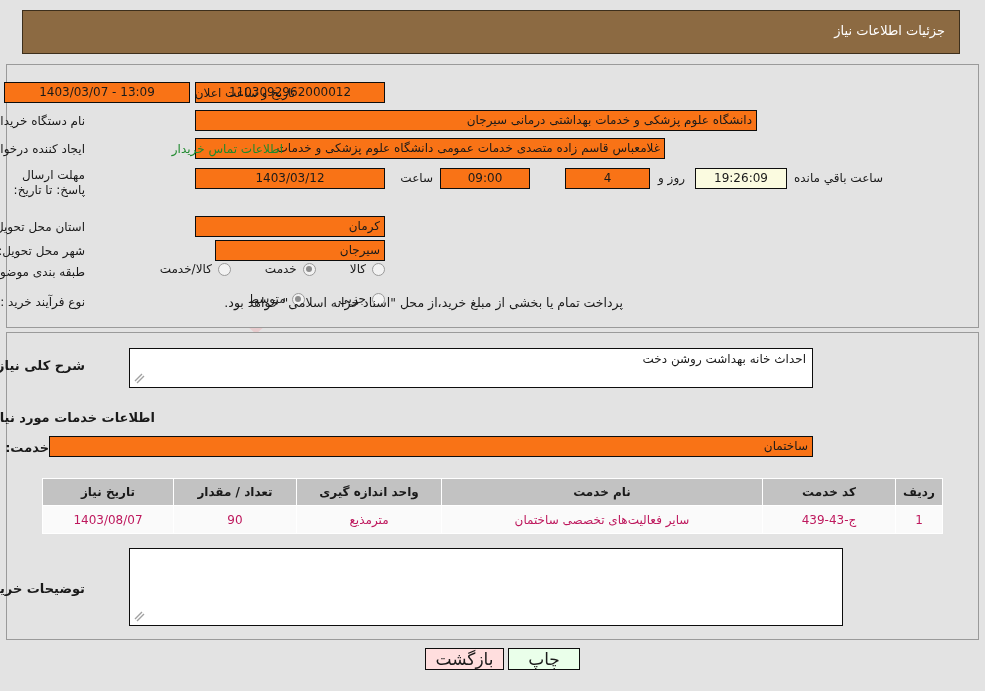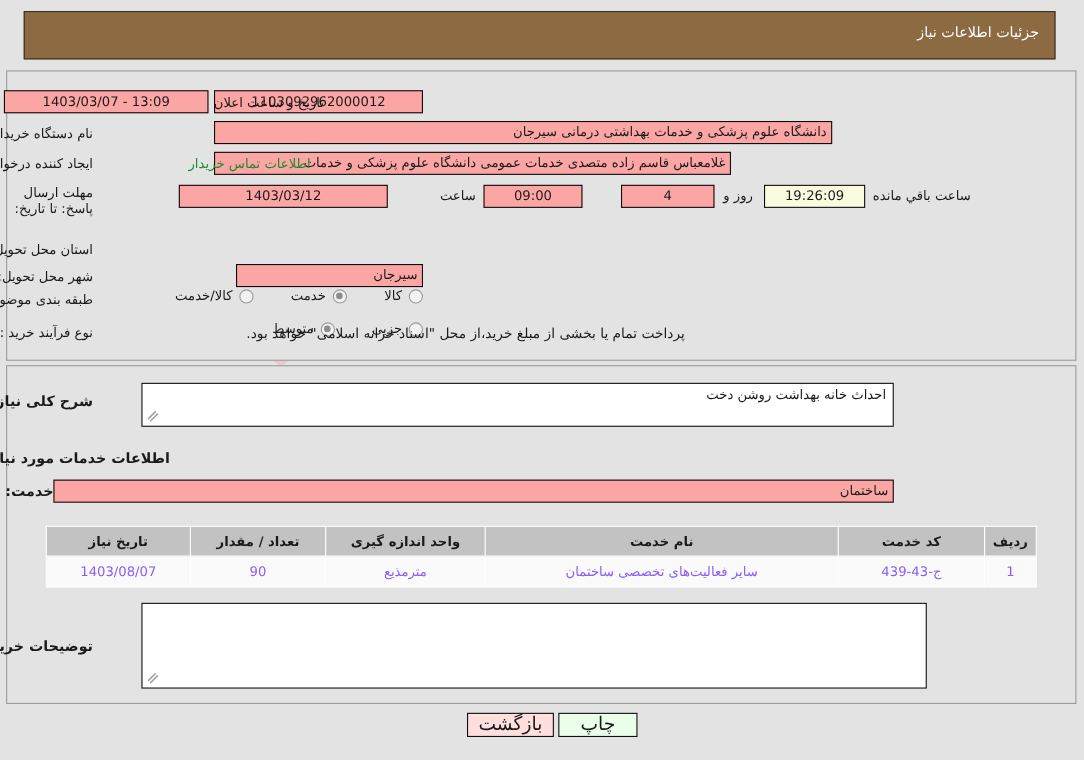--- a/index.html
+++ b/index.html
@@ -59,21 +59,21 @@
   .panel-bottom{left:6px;top:332px;width:973px;height:308px;}
 
   
   .lbl{
     position:absolute;text-align:right;
     font-size:12px;color:#1a1a1a;white-space:nowrap;z-index:4;
   }
   .lbl-b{font-weight:bold;}
   .fld{
     position:absolute;box-sizing:border-box;
-    border:1px solid #0d0d0d;background:#fca5a5;
+    border:1px solid #0d0d0d;background:#f97316;
     font-family:"DejaVu Sans","Liberation Sans",sans-serif;
     font-size:12px;color:#1a1a1a;
     padding:0 4px;line-height:19px;height:21px;
     white-space:nowrap;overflow:hidden;z-index:4;
   }
   .fld.center{text-align:center;}
   .fld.right{text-align:right;}
   .fld.yellow{background:#fbfbe0;}
   .txt{
     position:absolute;font-size:12px;color:#1a1a1a;
@@ -121,21 +121,21 @@
     font-size:12px;
   }
   .tbl th{
     background:#c2c2c2;border:1px solid #ffffff;
     color:#1a1a1a;font-weight:bold;font-size:12px;
     height:26px;padding:0 6px;text-align:center;white-space:nowrap;
   }
   .tbl td{
     background:#fafafa;border:1px solid #ffffff;
     height:27px;padding:0 6px;text-align:center;
-    font-size:12px;color:#8b5cf6;white-space:nowrap;
+    font-size:12px;color:#be185d;white-space:nowrap;
   }
   .c-radif{width:34px;}
   .c-code{width:120px;}
   .c-name{width:auto;}
   .c-unit{width:132px;}
   .c-qty{width:110px;}
   .c-date{width:118px;}
 
   
   .btn{
@@ -174,29 +174,30 @@
   <div class="fld center" style="right:795px;top:82px;width:186px;">13:09 - 1403/03/07</div>
 
   <div class="lbl" style="right:900px;top:114px;">نام دستگاه خریدار:</div>
   <div class="fld right" style="right:228px;top:110px;width:562px;">دانشگاه علوم پزشکی و خدمات بهداشتی درمانی سیرجان</div>
 
   <div class="lbl" style="right:900px;top:142px;">ایجاد کننده درخواست:</div>
   <div class="fld right" style="right:320px;top:138px;width:470px;">غلامعباس  قاسم زاده  متصدی خدمات عمومی دانشگاه علوم پزشکی و خدمات</div>
   <div class="link" style="right:702px;top:142px;">اطلاعات تماس خریدار</div>
 
   <div class="lbl" style="right:900px;top:168px;width:78px;text-align:right;white-space:normal;line-height:15px;">مهلت ارسال پاسخ: تا تاریخ:</div>
-  <div class="fld center" style="right:632px;top:168px;width:190px;">1403/03/12</div>
+  <div class="fld center" style="right:600px;top:168px;width:190px;">1403/03/12</div>
   <div class="txt" style="right:552px;top:171px;">ساعت</div>
   <div class="fld center" style="right:455px;top:168px;width:90px;">09:00</div>
   <div class="fld center" style="right:335px;top:168px;width:85px;">4</div>
   <div class="txt" style="right:300px;top:171px;">روز و</div>
   <div class="fld center yellow" style="right:198px;top:168px;width:92px;">19:26:09</div>
   <div class="txt" style="right:102px;top:171px;">ساعت باقي مانده</div>
 
   <div class="lbl" style="right:900px;top:220px;">استان محل تحویل:</div>
+  <div class="fld right" style="right:600px;top:216px;width:190px;">کرمان</div>
 
   <div class="lbl" style="right:900px;top:244px;">شهر محل تحویل:</div>
   <div class="fld right" style="right:600px;top:240px;width:170px;">سیرجان</div>
 
   <div class="lbl" style="right:900px;top:265px;">طبقه بندی موضوعی:</div>
   <div class="radio-grp" style="right:600px;top:262px;">
     <div class="radio-opt">
       <span class="radio"></span>
       <span class="radio-lbl">کالا</span>
     </div>

